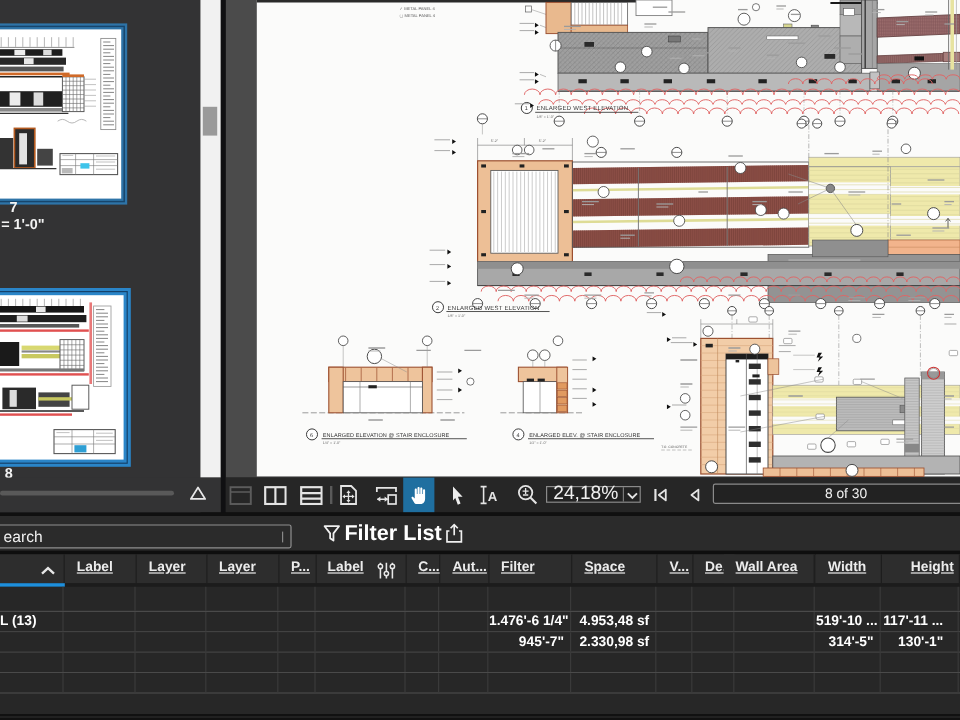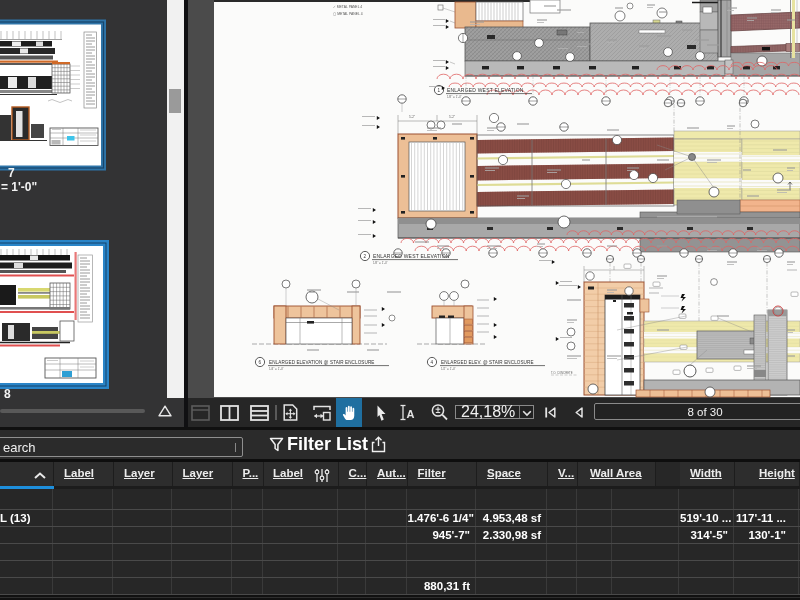--- a/index.html
+++ b/index.html
@@ -1509,21 +1509,21 @@
       </div>
       <div class="hc" style="left:477px;width:71px">
         <span class="ht" style="left:10px">Space</span>
       </div>
       <div class="hc" style="left:548px;width:29.5px">
         <span class="ht" style="left:10px">V...</span>
       </div>
       <div class="hc" style="left:577.5px;width:35.0px">
         <span class="ht" style="left:10px">De...</span>
       </div>
-      <div class="hc" style="left:580px;width:76px">
+      <div class="hc" style="left:603px;width:76px">
         <span class="ht" style="left:10px">Wall Area</span>
       </div>
       <div class="hc" style="left:680px;width:55px">
         <span class="ht" style="left:10px">Width</span>
       </div>
       <div class="hc" style="left:735px;width:65px">
         <span class="ht" style="left:24px">Height</span>
       </div>
       <div style="position:absolute;left:0;top:24px;width:800px;height:3px;background:#1c1c1c"></div>
       <div style="position:absolute;left:0;top:24px;width:54px;height:3px;background:#1e8fdc"></div>
@@ -1605,32 +1605,15 @@
         <div class="tc tc-r" style="left:338.5px;width:27.5px;"></div>
         <div class="tc tc-r" style="left:367px;width:39.5px;"></div>
         <div class="tc tc-r" style="left:407.5px;width:68.5px;"></div>
         <div class="tc tc-r" style="left:477px;width:70px;"></div>
         <div class="tc tc-r" style="left:548px;width:28.5px;"></div>
         <div class="tc tc-r" style="left:577.5px;width:34.0px;"></div>
         <div class="tc tc-r" style="left:612.5px;width:66.5px;"></div>
         <div class="tc tc-r" style="left:680px;width:54px;"></div>
         <div class="tc tc-r" style="left:735px;width:64px;padding-right:12px;"></div>
       </div>
-      <div class="tr" style="top:116px;height:17px">
-        <div class="tc tc-r" style="left:0px;width:53px;"></div>
-        <div class="tc tc-r" style="left:54px;width:59px;"></div>
-        <div class="tc tc-r" style="left:114px;width:57.5px;"></div>
-        <div class="tc tc-r" style="left:172.5px;width:59.0px;"></div>
-        <div class="tc tc-r" style="left:232.5px;width:30.5px;"></div>
-        <div class="tc tc-r" style="left:264px;width:73.5px;"></div>
-        <div class="tc tc-r" style="left:338.5px;width:27.5px;"></div>
-        <div class="tc tc-r" style="left:367px;width:39.5px;"></div>
-        <div class="tc tc-r" style="left:407.5px;width:68.5px;">880,31 ft</div>
-        <div class="tc tc-r" style="left:477px;width:70px;"></div>
-        <div class="tc tc-r" style="left:548px;width:28.5px;"></div>
-        <div class="tc tc-r" style="left:577.5px;width:34.0px;"></div>
-        <div class="tc tc-r" style="left:612.5px;width:66.5px;"></div>
-        <div class="tc tc-r" style="left:680px;width:54px;"></div>
-        <div class="tc tc-r" style="left:735px;width:64px;padding-right:12px;"></div>
-      </div>
     </div>
 <div id="tblbottom"></div>
 
 </div>
 </body></html>

